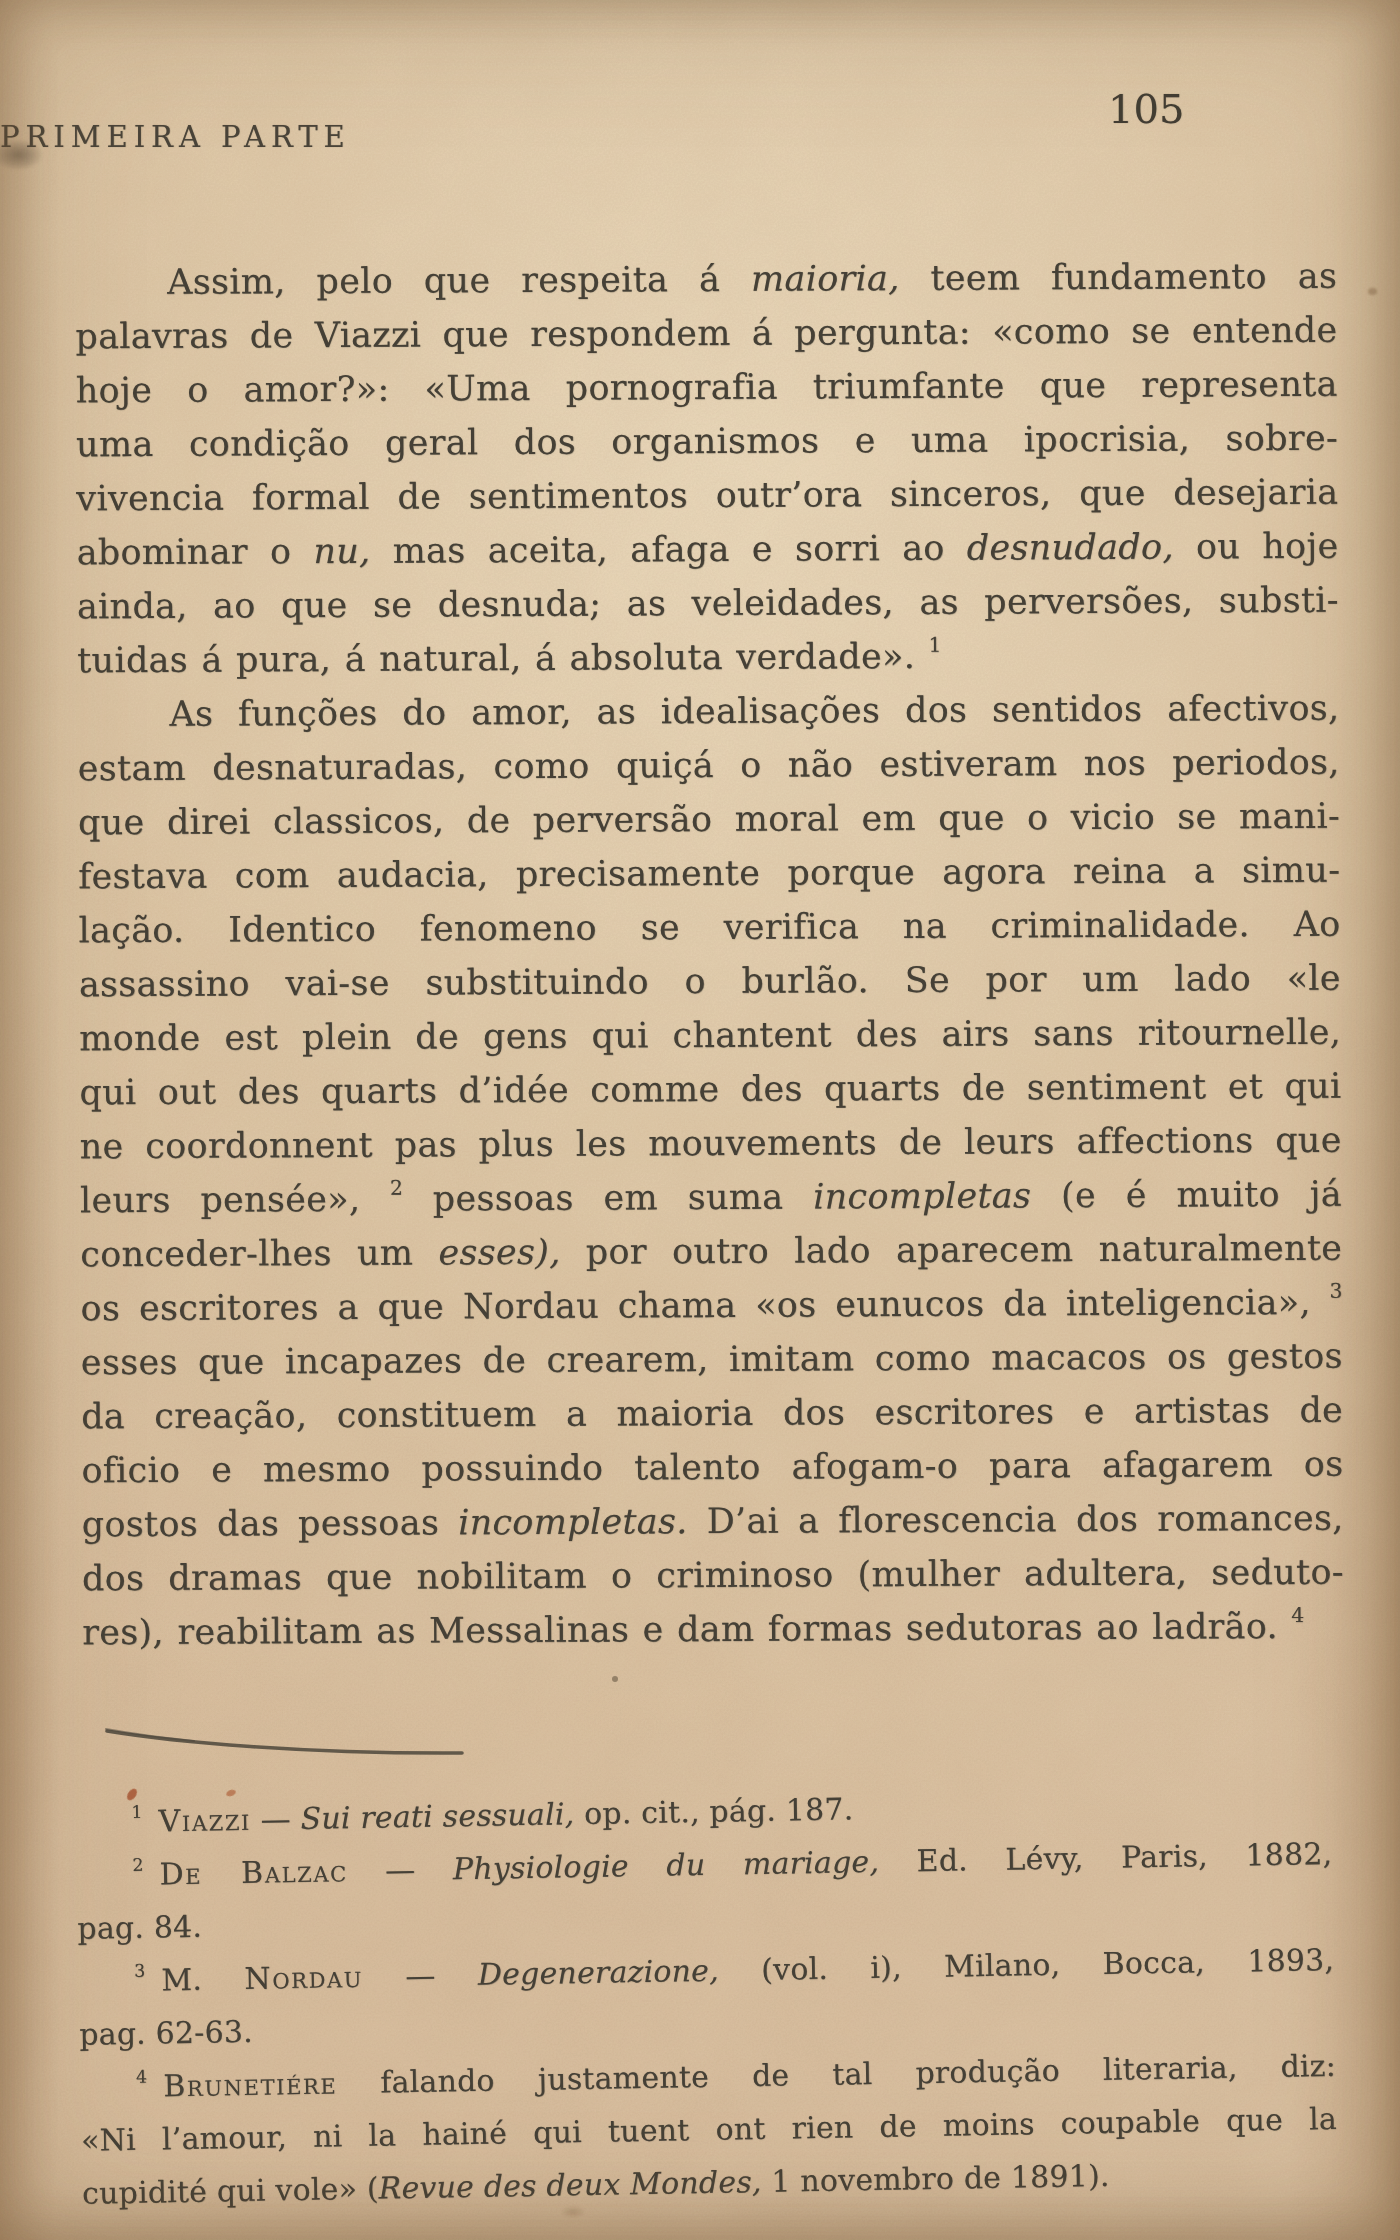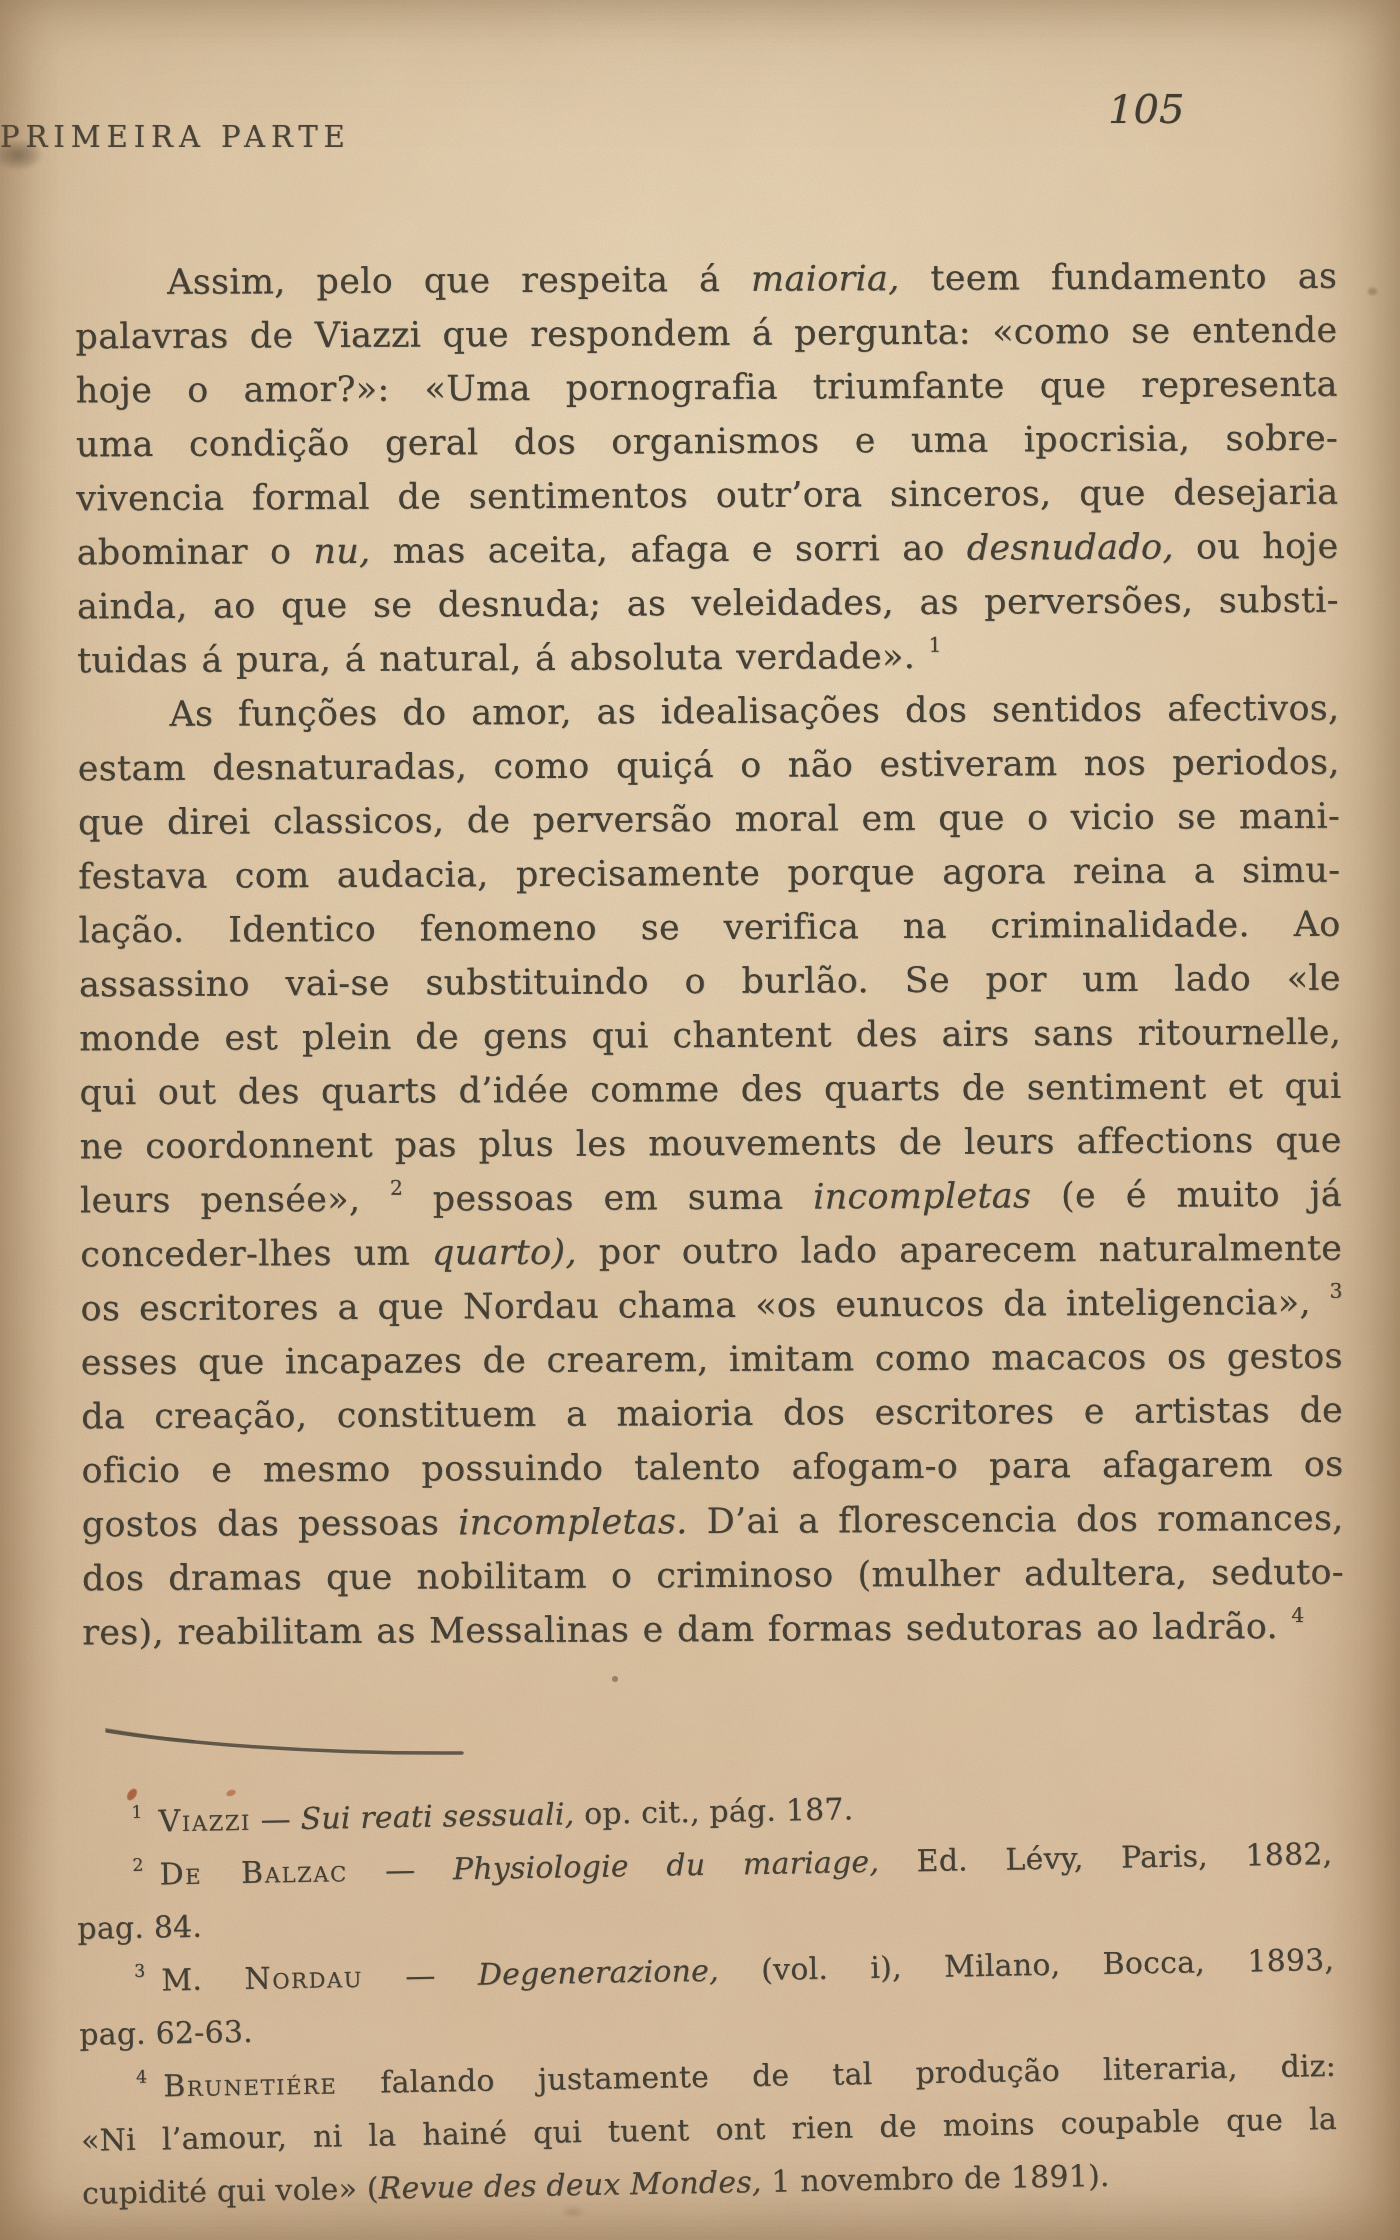--- a/index.html
+++ b/index.html
@@ -28,21 +28,20 @@
     position: absolute; top: 120px; left: 0; right: 120px;
     text-align: left;
     font-size: 29px; letter-spacing: 6px;
     color: #4a4439;
     text-shadow: 0.4px 0.4px 0.9px rgba(70,64,52,0.5);
   }
   .page-number {
     position: absolute; top: 86px; left: 1108px;
     font-size: 40px; color: #423d33;
     text-shadow: 0.4px 0.4px 1px rgba(66,61,51,0.5);
-    font-style: italic;
   }
 
   .body-text {
     position: absolute; left: 75px; top: 252px; width: 1262px;
     font-size: 35px; line-height: 54px;
     letter-spacing: 0.3px; word-spacing: 2px;
     text-shadow: 0.35px 0.35px 0.9px rgba(62,58,49,0.55);
     transform: rotate(-0.3deg); transform-origin: 50% 0;
   }
   .footnotes {
@@ -134,21 +133,21 @@
         <div class="line"><span>As funções do amor, as idealisações dos sentidos afectivos,</span></div>
         <div class="line"><span>estam desnaturadas, como quiçá o não estiveram nos periodos,</span></div>
         <div class="line"><span>que direi classicos, de perversão moral em que o vicio se mani-</span></div>
         <div class="line"><span>festava com audacia, precisamente porque agora reina a simu-</span></div>
         <div class="line"><span>lação. Identico fenomeno se verifica na criminalidade. Ao</span></div>
         <div class="line"><span>assassino vai-se substituindo o burlão. Se por um lado «le</span></div>
         <div class="line"><span>monde est plein de gens qui chantent des airs sans ritournelle,</span></div>
         <div class="line"><span>qui out des quarts d’idée comme des quarts de sentiment et qui</span></div>
         <div class="line"><span>ne coordonnent pas plus les mouvements de leurs affections que</span></div>
         <div class="line"><span>leurs pensée», </span><sup class="sup">2</sup><span> pessoas em suma </span><span class="italic">incompletas</span><span> (e é muito já</span></div>
-        <div class="line"><span>conceder-lhes um </span><span class="italic">quarto),</span><span> por outro lado aparecem naturalmente</span></div>
+        <div class="line"><span>conceder-lhes um </span><span class="italic">esses),</span><span> por outro lado aparecem naturalmente</span></div>
         <div class="line"><span>os escritores a que Nordau chama «os eunucos da inteligencia», </span><sup class="sup">3</sup></div>
         <div class="line"><span>esses que incapazes de crearem, imitam como macacos os gestos</span></div>
         <div class="line"><span>da creação, constituem a maioria dos escritores e artistas de</span></div>
         <div class="line"><span>oficio e mesmo possuindo talento afogam-o para afagarem os</span></div>
         <div class="line"><span>gostos das pessoas </span><span class="italic">incompletas.</span><span> D’ai a florescencia dos romances,</span></div>
         <div class="line"><span>dos dramas que nobilitam o criminoso (mulher adultera, seduto-</span></div>
         <div class="line line-last"><span>res), reabilitam as Messalinas e dam formas sedutoras ao ladrão. </span><sup class="sup">4</sup></div>
       </div>
     </div>
 

